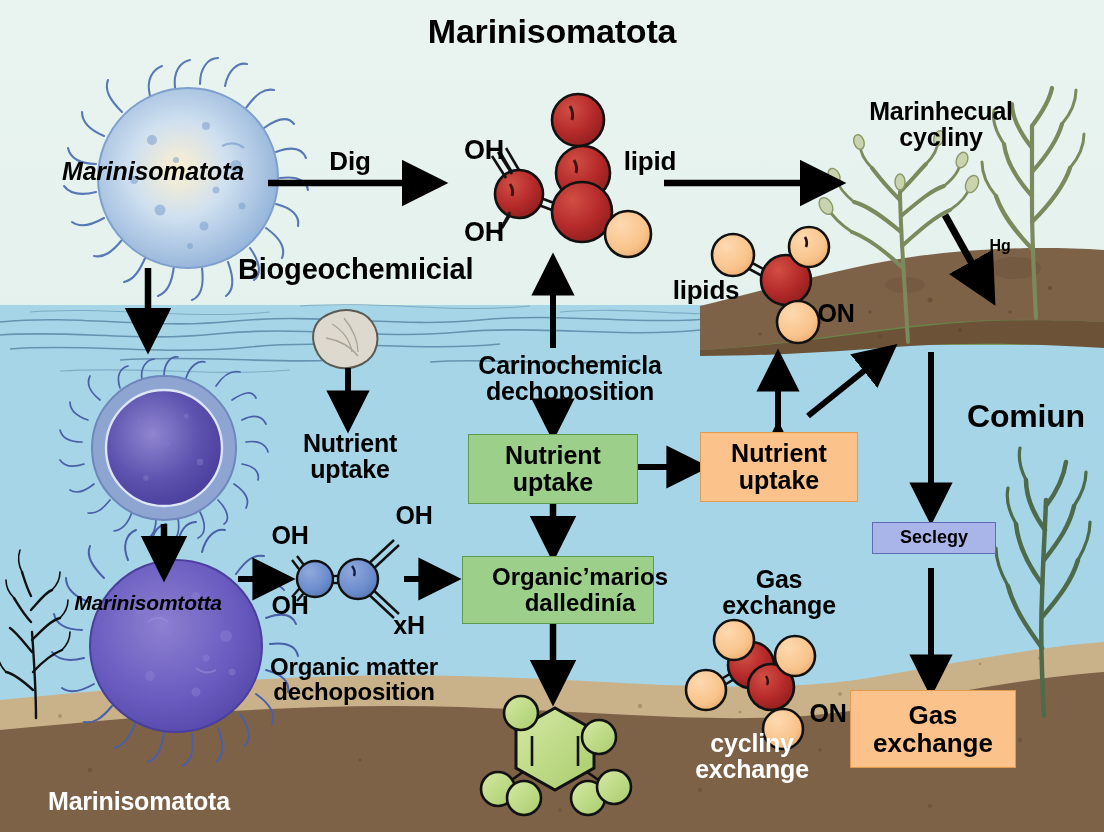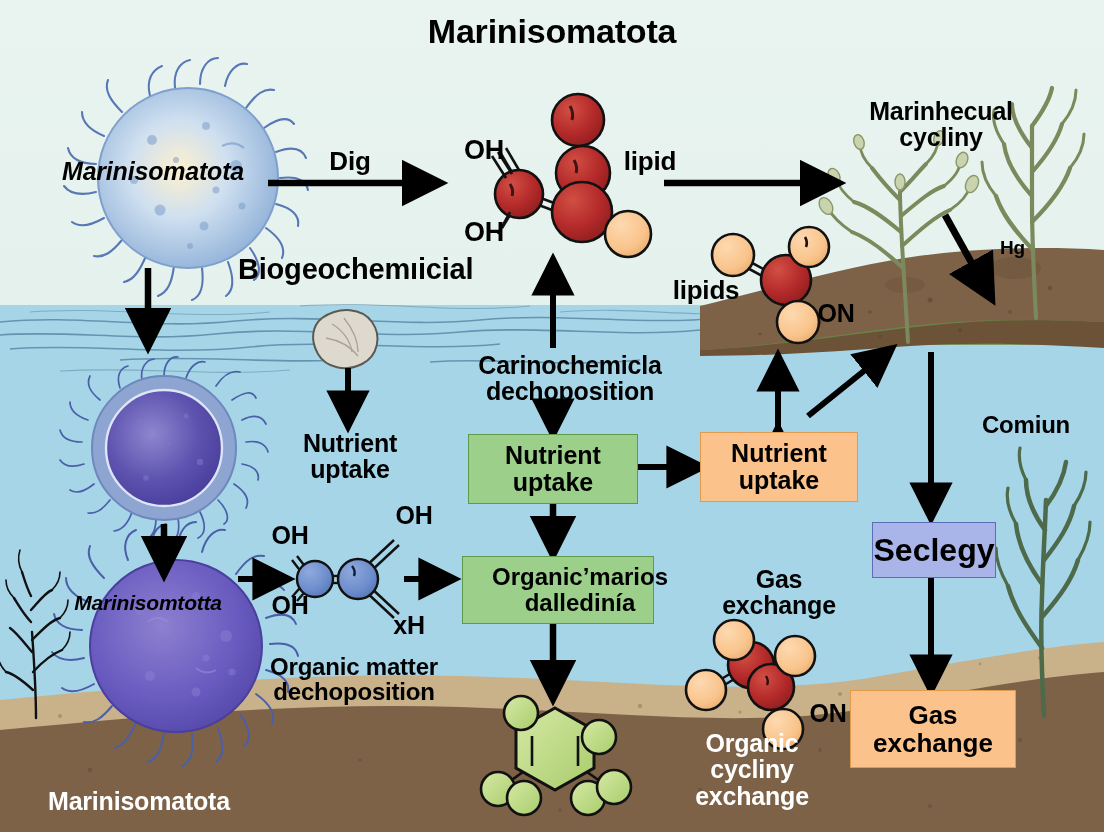--- a/index.html
+++ b/index.html
@@ -495,21 +495,21 @@
 
   <div class="abs lbl" style="left:660px;top:277px;width:92px;font-size:26px;">lipids</div>
 
   <div class="abs lbl" style="left:238px;top:254px;width:230px;font-size:29px;">Biogeochemıicial</div>
 
   <div class="abs lbl" style="left:846px;top:98px;width:190px;font-size:25px;">
     <div>Marinhecual</div>
     <div>cycliny</div>
   </div>
 
-  <div class="abs lbl" style="left:975px;top:238px;width:50px;font-size:19px;text-align:right;">Hg</div>
+  <div class="abs lbl" style="left:975px;top:238px;width:50px;font-size:16px;">Hg</div>
 
   <div class="abs lbl" style="left:808px;top:300px;width:56px;font-size:25px;">ON</div>
 
   <div class="abs lbl" style="left:460px;top:352px;width:220px;font-size:25px;">
     <div>Carinochemicla</div>
     <div>dechoposition</div>
   </div>
 
   <div class="abs lbl" style="left:288px;top:430px;width:124px;font-size:25px;">
     <div>Nutrient</div>
@@ -521,28 +521,27 @@
   <div class="abs lbl" style="left:250px;top:654px;width:208px;font-size:24px;">
     <div>Organic matter</div>
     <div>dechoposition</div>
   </div>
 
   <div class="abs lbl" style="left:700px;top:566px;width:158px;font-size:25px;">
     <div>Gas</div>
     <div>exchange</div>
   </div>
 
-  <div class="abs lbl" style="left:948px;top:412px;width:156px;font-size:24px;">
+  <div class="abs lbl" style="left:948px;top:400px;width:156px;font-size:32px;">
     <div>Comiun</div>
   </div>
 
   <div class="abs lbl" style="left:798px;top:700px;width:60px;font-size:25px;">ON</div>
 
   <div class="abs lbl white" style="left:668px;top:730px;width:168px;font-size:25px;">
-    <div>Organic</div>
     <div>cycliny</div>
     <div>exchange</div>
   </div>
 
   <div class="abs lbl white" style="left:48px;top:788px;width:210px;font-size:25px;text-align:left;">Marinisomatota</div>
 
   <div class="abs lbl" style="left:456px;top:136px;width:56px;font-size:27px;">OH</div>
   <div class="abs lbl" style="left:456px;top:218px;width:56px;font-size:27px;">OH</div>
   <div class="abs lbl" style="left:262px;top:522px;width:56px;font-size:25px;">OH</div>
   <div class="abs lbl" style="left:386px;top:502px;width:56px;font-size:25px;">OH</div>
@@ -563,21 +562,21 @@
     </div>
   </div>
 
   <div class="abs box green" style="left:462px;top:556px;width:192px;height:68px;font-size:24px;padding-left:44px;">
     <div>
       <div>Organic’marios</div>
       <div>dalledinía</div>
     </div>
   </div>
 
-  <div class="abs box blue" style="left:872px;top:522px;width:124px;height:56px;font-size:32px;">
+  <div class="abs box blue" style="left:872px;top:522px;width:124px;height:32px;font-size:18px;">
     <div>Seclegy</div>
   </div>
 
   <div class="abs box orange" style="left:850px;top:690px;width:166px;height:78px;font-size:26px;">
     <div>
       <div>Gas</div>
       <div>exchange</div>
     </div>
   </div>
 

